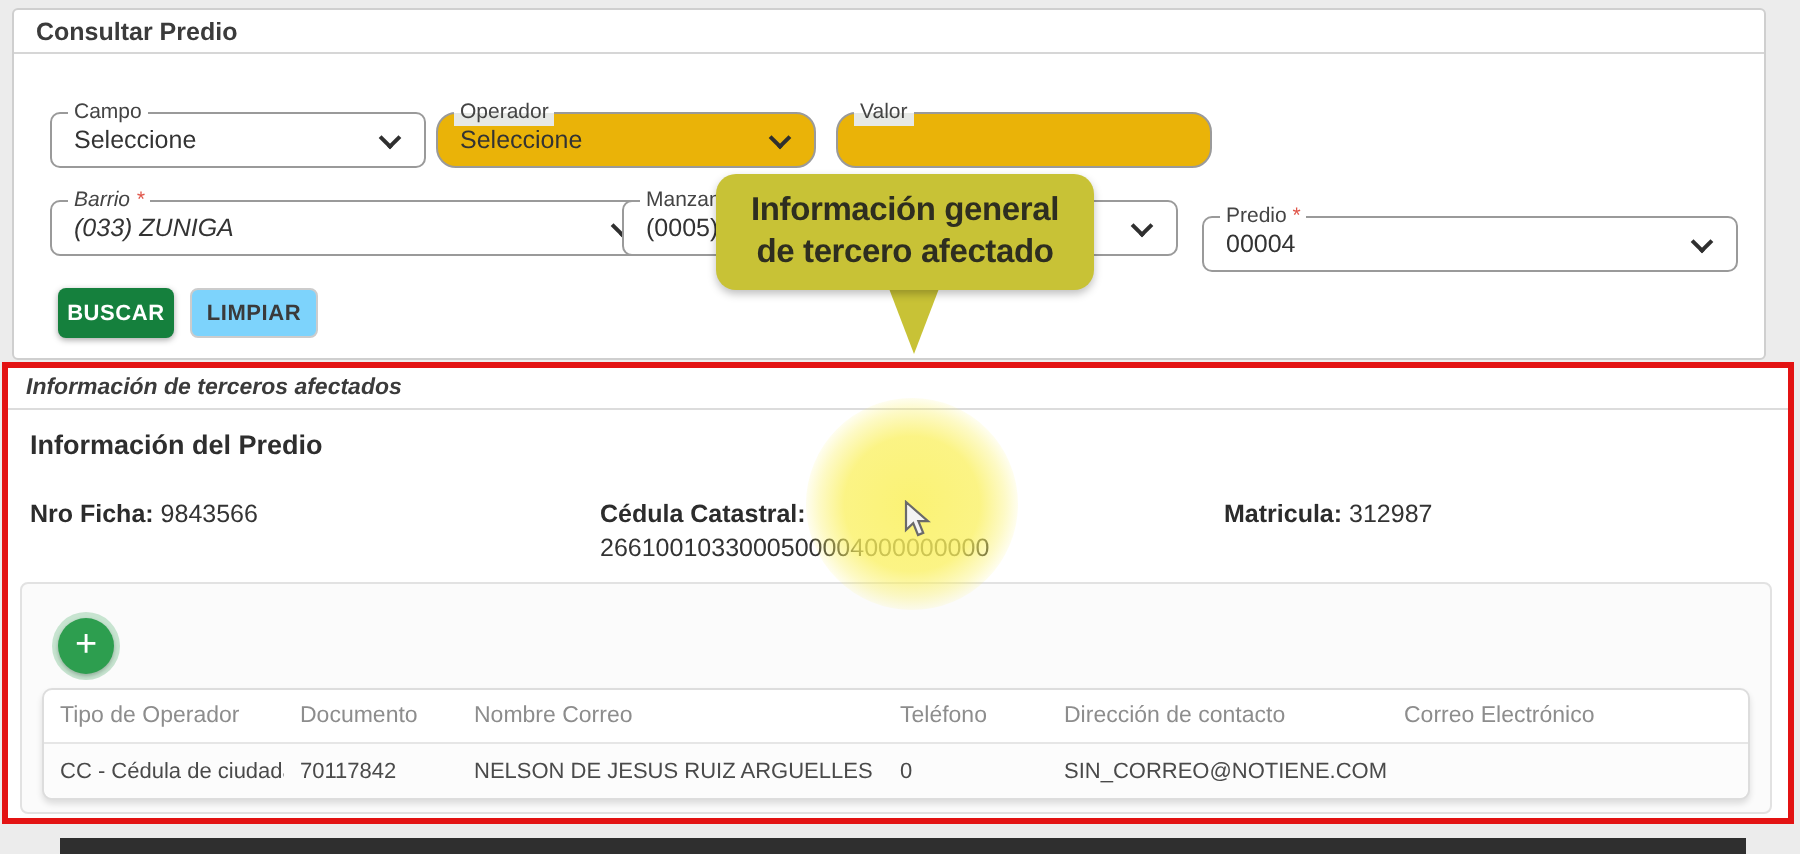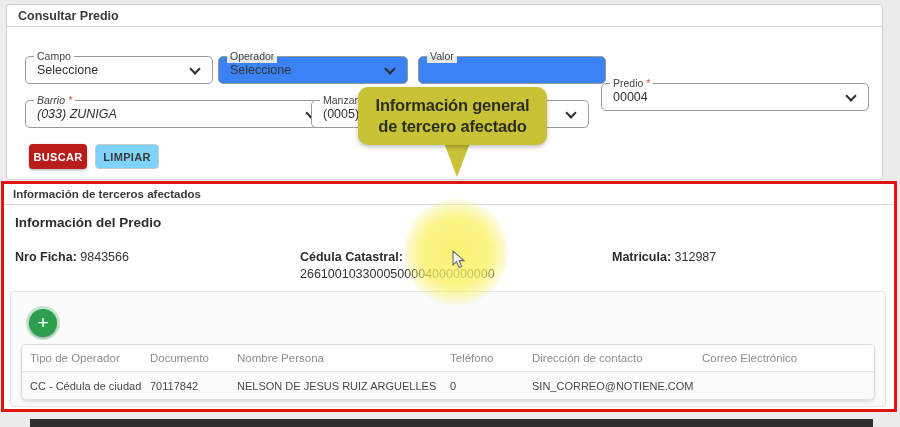--- a/index.html
+++ b/index.html
@@ -21,21 +21,21 @@
     height:22px; border-bottom:1px solid #d6d6d6;
     display:flex; align-items:center; padding-left:11px;
     font-weight:bold; font-size:12.5px; color:#3b3b3b;
   }
 
   
   .field {
     position:absolute; height:28px;
     border:1px solid #9a9a9a; border-radius:5px; background:#fff;
   }
-  .field.disabled { background:#3b82f6; }
+  .field.disabled { background:#eab308;border-radius:10px; }
   .flabel {
     position:absolute; top:-7px; left:8px; z-index:2;
     background:#fff; padding:0 3px;
     font-size:10.5px; line-height:13px; color:#444; white-space:nowrap;
   }
   .field.disabled .flabel {
     background:linear-gradient(to bottom,#ffffff 0%,#ffffff 50%,#e7e9e6 50%,#e7e9e6 100%);
   }
   .req { color:#e0564a; }
   .fvalue {
@@ -49,21 +49,21 @@
     transform:rotate(45deg);
   }
 
   .btn {
     position:absolute; height:25px; border-radius:4px;
     font-size:11px; font-weight:bold; letter-spacing:.3px;
     display:flex; align-items:center; justify-content:center;
     cursor:pointer;
   }
   .btn-buscar {
-    background:#b91c1c; color:#fff; border:none; width:58px;
+    background:#15803d; color:#fff; border:none; width:58px;
     box-shadow:0 1px 3px rgba(0,0,0,.35);
   }
   .btn-limpiar {
     background:#7dd3fc; color:#3a3a3a; border:1px solid #ccc; width:64px;
   }
 
   
   .tooltip {
     position:absolute; left:358px; top:87px; width:189px; height:58px;
     background:#c8c236; border-radius:10px; z-index:50;
@@ -83,21 +83,21 @@
   }
 
   
   .red-section {
     position:absolute; left:1px; top:181px; width:896px; height:231px;
     background:#fff; border:3px solid #e31313;
   }
   .sec-header {
     height:21px; border-bottom:1px solid #dcdcdc;
     display:flex; align-items:center; padding-left:9px;
-    font-weight:bold; font-size:11.5px; color:#3b3b3b;
+    font-weight:bold; font-size:11.5px; color:#3b3b3b;font-style:italic;
   }
   .predio-title {
     position:absolute; left:11px; top:31px;
     font-weight:bold; font-size:13.5px; color:#2e2e2e;text-align:center;
   }
   .info-pair { position:absolute; font-size:12.5px; color:#333; white-space:nowrap; }
   .info-pair b { color:#2c2c2c; }
 
   
   .spotlight {
@@ -179,21 +179,21 @@
 
     <div class="field" style="left:304px; top:95px; width:278px;">
       <span class="flabel">
         <span>Manzana</span>
         <span class="req">*</span>
       </span>
       <span class="fvalue">(0005) 5</span>
       <span class="chev"></span>
     </div>
 
-    <div class="field" style="left:594px; top:78px; width:268px;">
+    <div class="field" style="left:594px; top:103px; width:268px;">
       <span class="flabel">
         <span>Predio</span>
         <span class="req">*</span>
       </span>
       <span class="fvalue">00004</span>
       <span class="chev"></span>
     </div>
 
     <button class="btn btn-buscar" style="left:22px; top:139px;">BUSCAR</button>
     <button class="btn btn-limpiar" style="left:88px; top:139px;">LIMPIAR</button>
@@ -229,21 +229,21 @@
 
     <div class="inner-panel">
       <button class="add-btn">
         <span>+</span>
       </button>
 
       <div class="ttable">
         <div class="trow-h">
           <div class="th c0">Tipo de Operador</div>
           <div class="th c1">Documento</div>
-          <div class="th c2">Nombre Persona</div>
+          <div class="th c2">Nombre Correo</div>
           <div class="th c3">Teléfono</div>
           <div class="th c4">Dirección de contacto</div>
           <div class="th c5">Correo Electrónico</div>
         </div>
         <div class="trow-d">
           <div class="td c0">CC - Cédula de ciudadanía</div>
           <div class="td c1">70117842</div>
           <div class="td c2">NELSON DE JESUS RUIZ ARGUELLES</div>
           <div class="td c3">0</div>
           <div class="td c5">SIN_CORREO@NOTIENE.COM</div>

